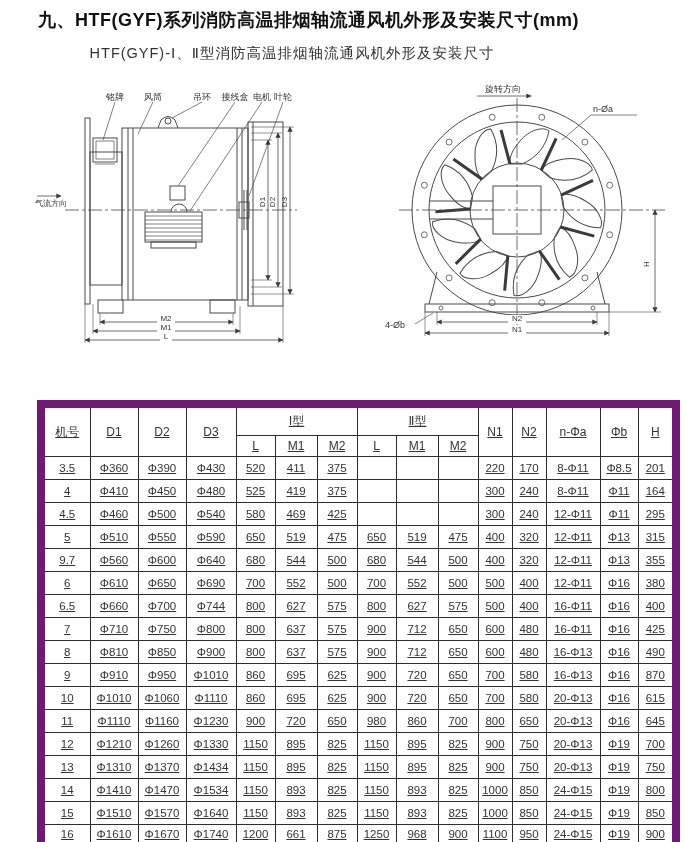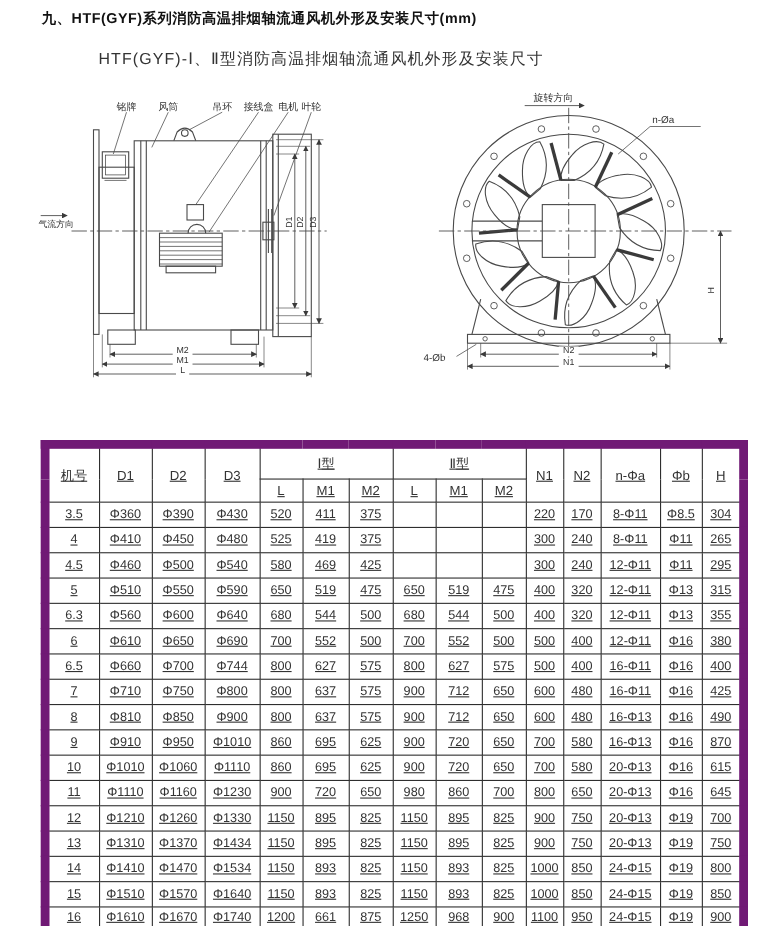--- a/index.html
+++ b/index.html
@@ -3,21 +3,21 @@
 <meta charset="utf-8">
 <style>
   html,body{margin:0;padding:0;}
   body{
     width:700px;height:842px;position:relative;background:#ffffff;
     font-family:"Liberation Sans","DejaVu Sans",sans-serif;color:#222;
     overflow:hidden;
   }
   .page-title{
     position:absolute;left:38px;top:8px;width:640px;
-    font-size:13px;font-weight:bold;color:#111;letter-spacing:0.5px;white-space:nowrap;
+    font-size:18px;font-weight:bold;color:#111;letter-spacing:0.5px;white-space:nowrap;
   }
   .page-subtitle{
     position:absolute;left:0;top:44px;width:584px;text-align:center;
     font-size:14.5px;color:#333;letter-spacing:1px;
   }
   .drawing{position:absolute;top:82px;}
   #side-view{left:25px;}
   #front-view{left:385px;}
   svg text{fill:#333;}
   .dims-table{
@@ -316,38 +316,38 @@
         <td>520</td>
         <td>411</td>
         <td>375</td>
         <td></td>
         <td></td>
         <td></td>
         <td>220</td>
         <td>170</td>
         <td>8-Φ11</td>
         <td>Φ8.5</td>
-        <td>304</td>
+        <td>201</td>
       </tr>
       <tr>
         <td>4</td>
         <td>Φ410</td>
         <td>Φ450</td>
         <td>Φ480</td>
         <td>525</td>
         <td>419</td>
         <td>375</td>
         <td></td>
         <td></td>
         <td></td>
         <td>300</td>
         <td>240</td>
         <td>8-Φ11</td>
         <td>Φ11</td>
-        <td>265</td>
+        <td>164</td>
       </tr>
       <tr>
         <td>4.5</td>
         <td>Φ460</td>
         <td>Φ500</td>
         <td>Φ540</td>
         <td>580</td>
         <td>469</td>
         <td>425</td>
         <td></td>
@@ -370,21 +370,21 @@
         <td>650</td>
         <td>519</td>
         <td>475</td>
         <td>400</td>
         <td>320</td>
         <td>12-Φ11</td>
         <td>Φ13</td>
         <td>315</td>
       </tr>
       <tr>
-        <td>6.3</td>
+        <td>9.7</td>
         <td>Φ560</td>
         <td>Φ600</td>
         <td>Φ640</td>
         <td>680</td>
         <td>544</td>
         <td>500</td>
         <td>680</td>
         <td>544</td>
         <td>500</td>
         <td>400</td>

